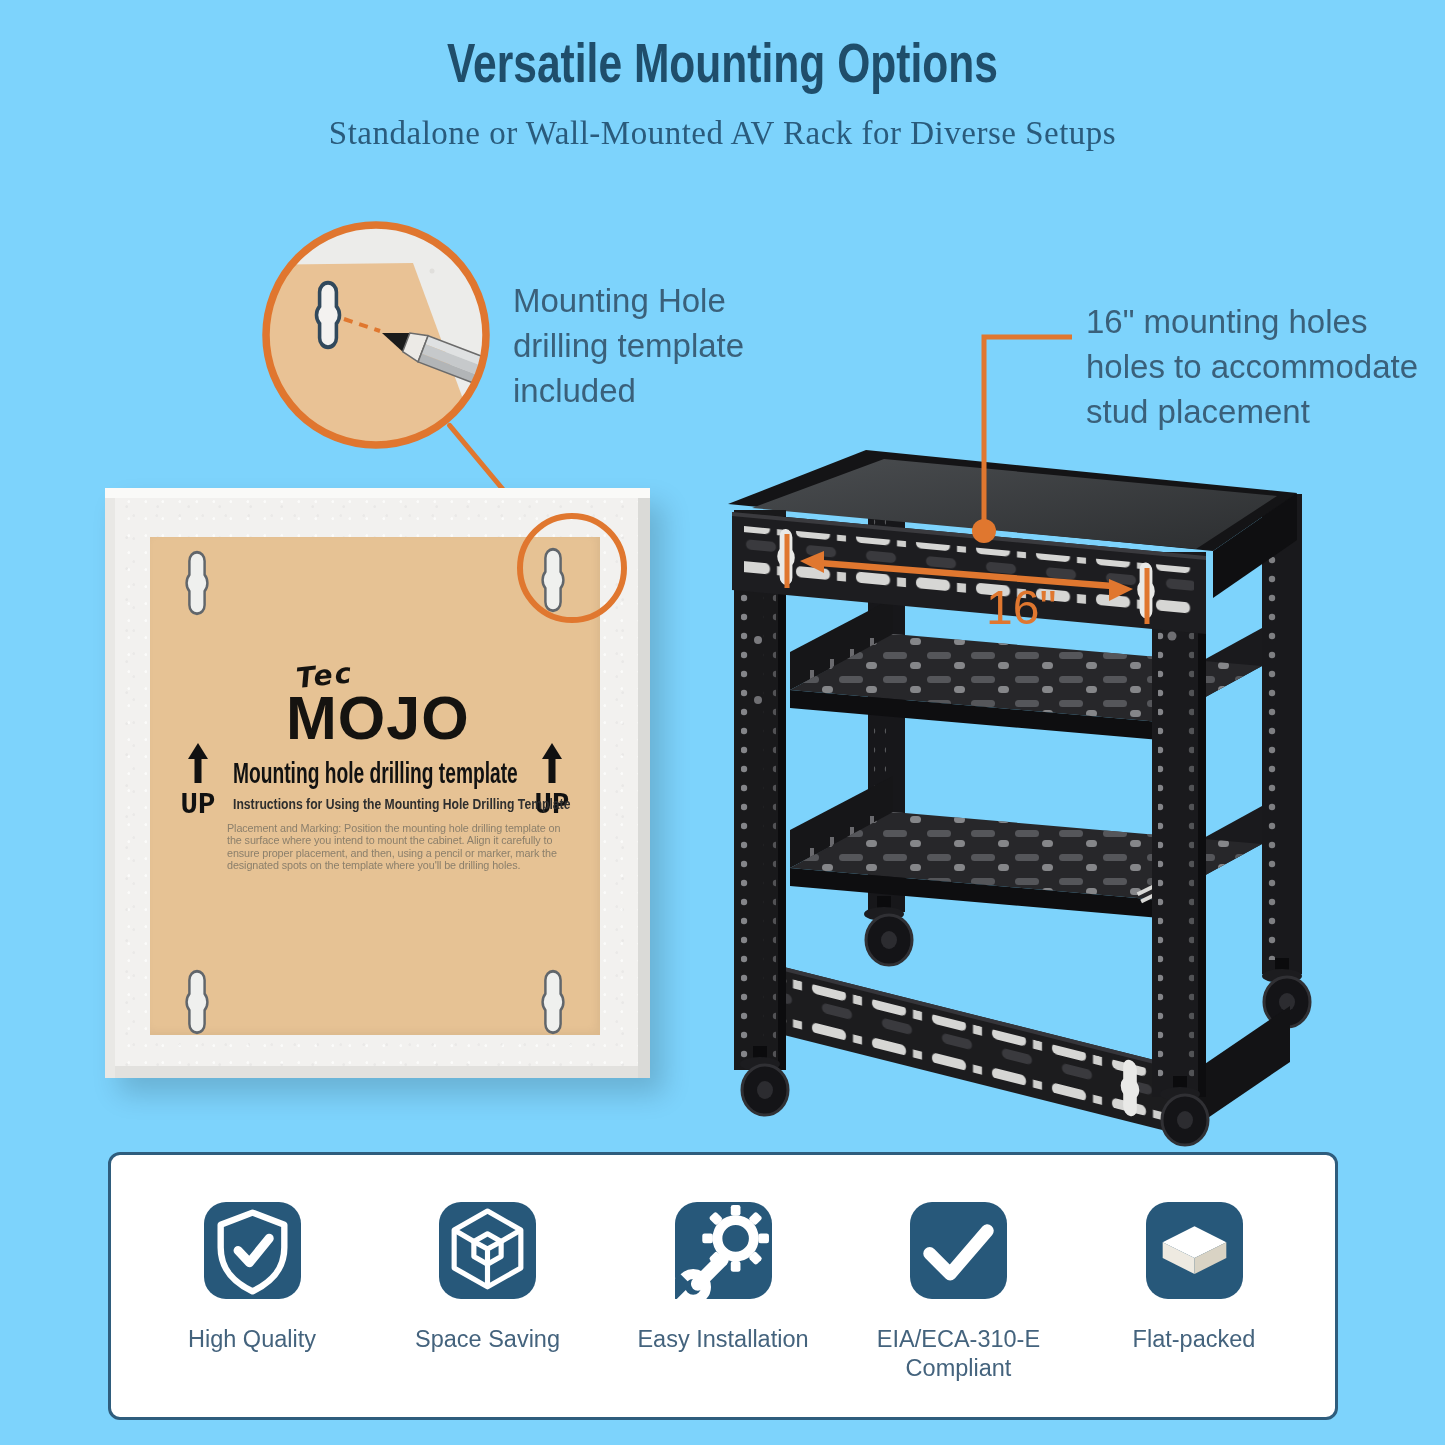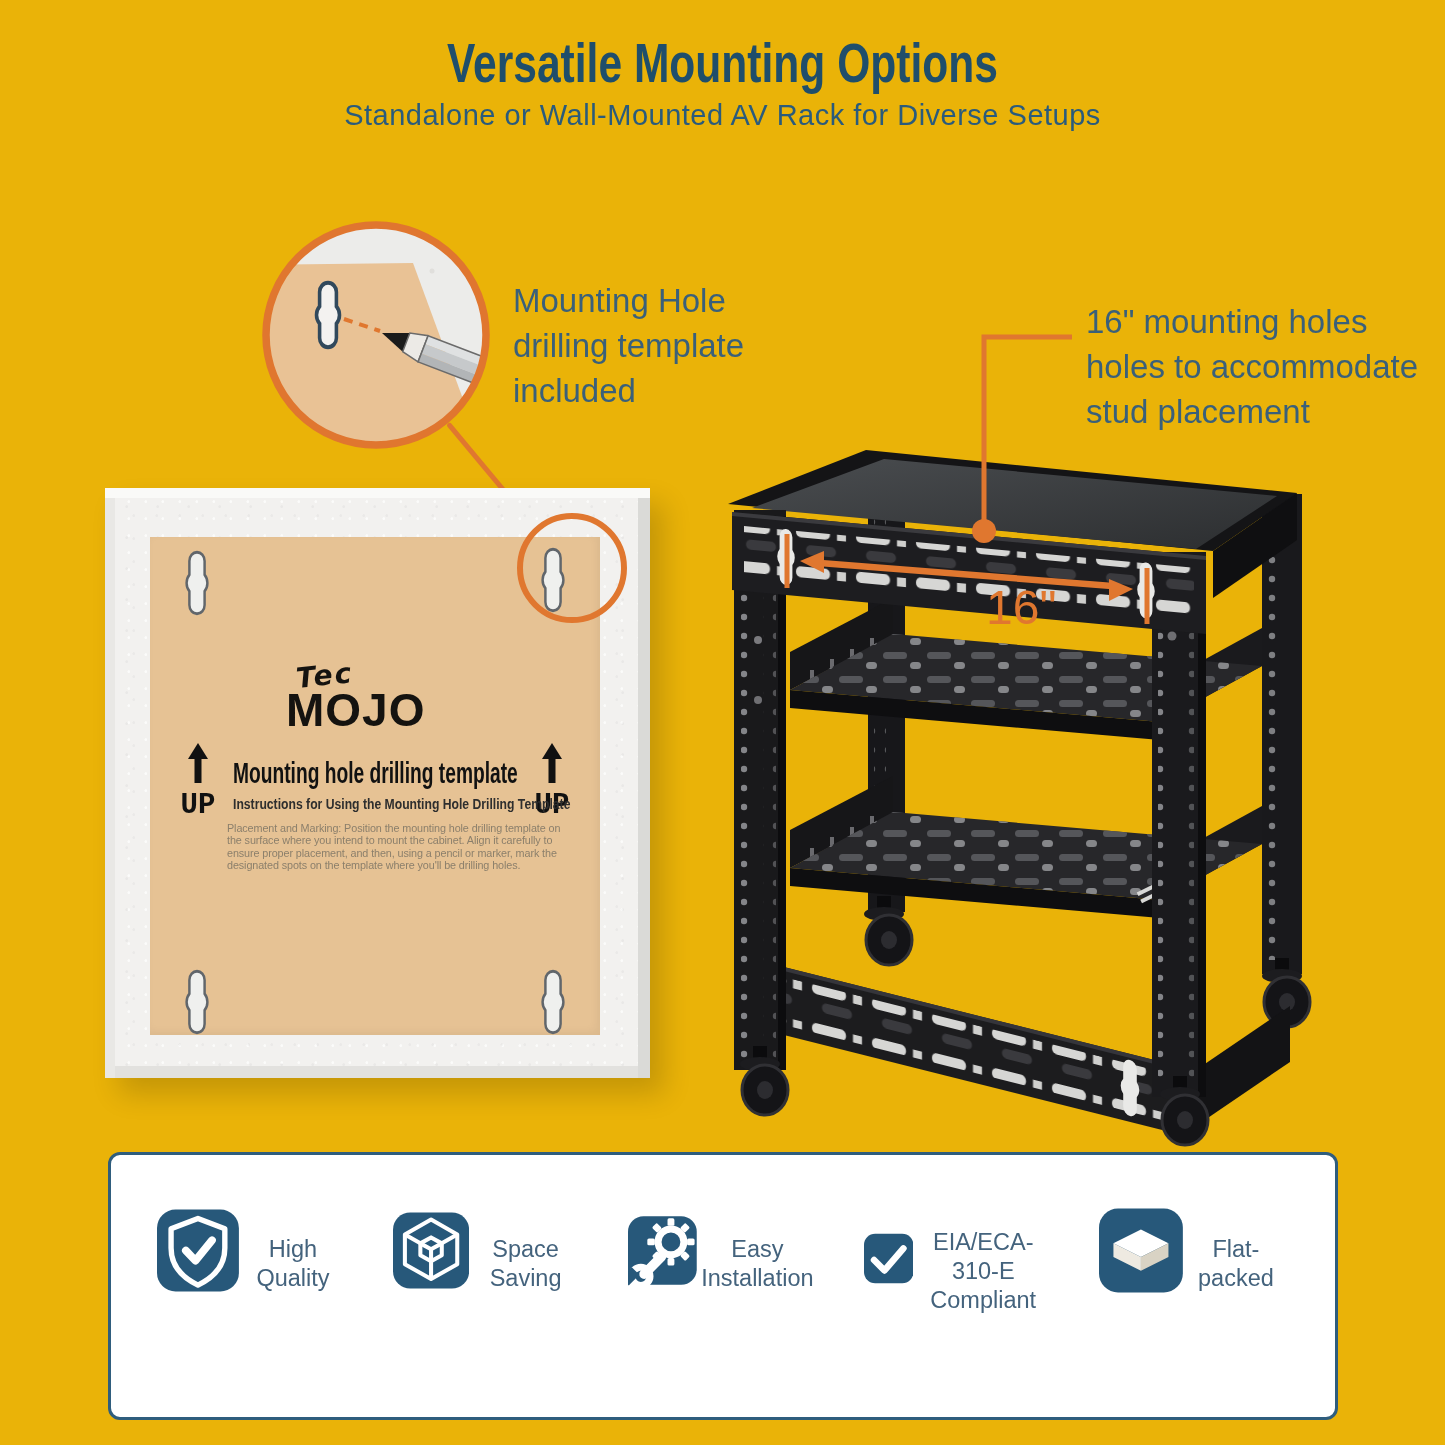--- a/index.html
+++ b/index.html
@@ -1,22 +1,22 @@
 <!DOCTYPE html>
 <html><head>
 <meta charset="utf-8">
 <style>
   html,body{margin:0;padding:0;background:#fff;}
-  .canvas{position:relative;width:1445px;height:1445px;background:#eab308;
+  .canvas{position:relative;width:1445px;height:1445px;background:#7dd3fc;
     font-family:"Liberation Sans", sans-serif;overflow:hidden;}
   
   .hdr{position:absolute;left:0;top:30px;width:1445px;text-align:center;}
   .hdr .title{display:inline-block;font-size:56px;font-weight:800;color:#1f4e6b;
     transform:scaleX(.76);transform-origin:center;letter-spacing:0;margin:0;white-space:nowrap;}
-  .hdr .subtitle{font-size:29px;font-weight:400;color:#2a5b7c;margin-top:4px;letter-spacing:.5px;white-space:nowrap;}
+  .hdr .subtitle{font-size:33px;font-weight:400;color:#2a5b7c;margin-top:20px;letter-spacing:.5px;white-space:nowrap;font-family:Liberation Serif, serif;}
   
   .note{position:absolute;color:#3a607a;font-size:33px;line-height:45px;}
   .note-mag{left:513px;top:278px;}
   .note-stud{left:1086px;top:299px;}
   
   .magnifier{position:absolute;left:252px;top:211px;}
   .connector{position:absolute;left:448px;top:421px;width:135px;height:5px;border-radius:3px;
     background:#e0772f;transform:rotate(50.2deg);transform-origin:0 50%;}
   
   .board{position:absolute;left:105px;top:488px;width:545px;height:590px;background-color:#f2f1ef;
@@ -25,39 +25,39 @@
       radial-gradient(circle at 70% 60%, rgba(0,0,0,.035) 1px, transparent 1.7px),
       radial-gradient(circle at 40% 80%, rgba(255,255,255,.7) 1px, transparent 1.7px);
     background-size:23px 23px,31px 31px,17px 17px;
     box-shadow: inset 0 10px 0 #fafaf8, inset 10px 0 0 #e9e8e5, inset -12px 0 0 #dadad7,
       inset 0 -12px 0 #e2e1de, 14px 16px 26px rgba(0,0,0,.16);}
   .paper{position:absolute;left:45px;top:49px;width:450px;height:498px;background:#e6c294;
     box-shadow:inset -3px -3px 8px rgba(0,0,0,.05);}
   .kh{position:absolute;}
   .brand-top{position:absolute;left:146px;top:122px;font-size:28px;font-weight:700;font-style:italic;
     color:#151310;transform:rotate(-6deg);font-family:"DejaVu Sans",sans-serif;letter-spacing:2px;}
-  .brand-main{position:absolute;left:136px;top:146px;font-size:46px;font-weight:900;color:#151310;letter-spacing:1px;}
+  .brand-main{position:absolute;left:136px;top:146px;font-size:61px;font-weight:900;color:#151310;letter-spacing:1px;}
   .tpl-heading{position:absolute;left:83px;top:219px;font-size:30px;font-weight:800;color:#111;
     white-space:nowrap;transform:scaleX(.64);transform-origin:0 0;}
   .tpl-sub{position:absolute;left:83px;top:259px;font-size:14.5px;font-weight:700;color:#2e2e2e;
     white-space:nowrap;transform:scaleX(.84);transform-origin:0 0;}
   .tpl-body{position:absolute;left:77px;top:285px;width:348px;font-size:10.8px;line-height:12.4px;
     color:#8b7f6b;letter-spacing:-.1px;}
   .up{position:absolute;width:64px;text-align:center;}
   .up-left{left:16px;top:206px;} .up-right{left:370px;top:206px;}
   .up .up-label{font-size:29px;font-weight:800;color:#111;margin-top:2px;font-family:Liberation Mono, monospace;}
   .highlight-circle{position:absolute;left:517px;top:513px;width:110px;height:110px;border-radius:50%;
     border:6.5px solid #e0772f;box-sizing:border-box;}
   
   .rack{position:absolute;left:700px;top:300px;}
   
   .featbar{position:absolute;left:108px;top:1152px;width:1230px;height:268px;box-sizing:border-box;
     border:3px solid #2f5d7d;border-radius:12px;background:#fff;display:flex;align-items:flex-start;
     justify-content:space-between;padding:0 46px;}
-  .feature{width:190px;display:flex;flex-direction:row;align-items:center;margin-top:47px;}
+  .feature{width:190px;display:flex;flex-direction:column;align-items:center;margin-top:47px;}
   .feature svg{display:block;}
   .flabel{margin-top:26px;font-size:23.5px;line-height:29px;color:#44637d;text-align:center;}
 </style>
 </head>
 <body>
 
 <div class="canvas">
 
   <div class="hdr">
     <div class="title">Versatile Mounting Options</div>

